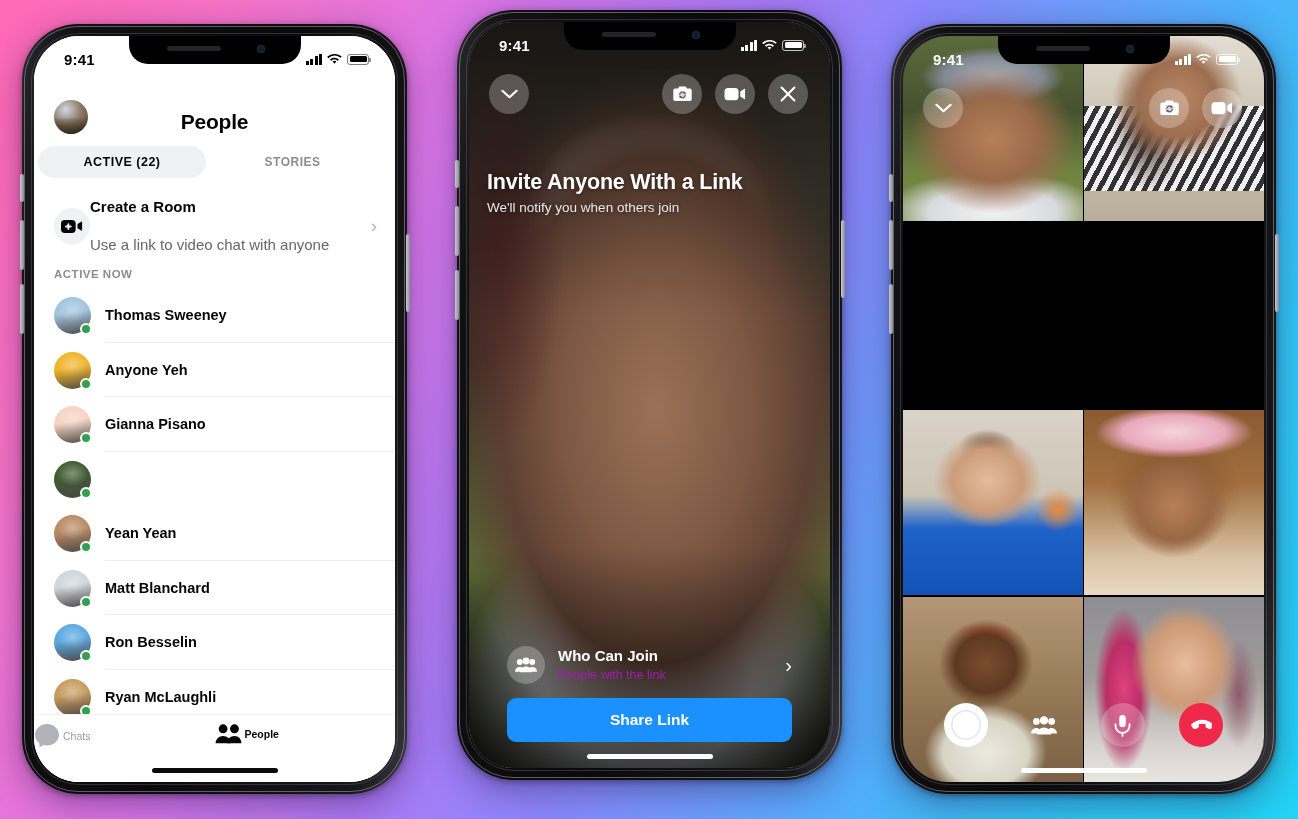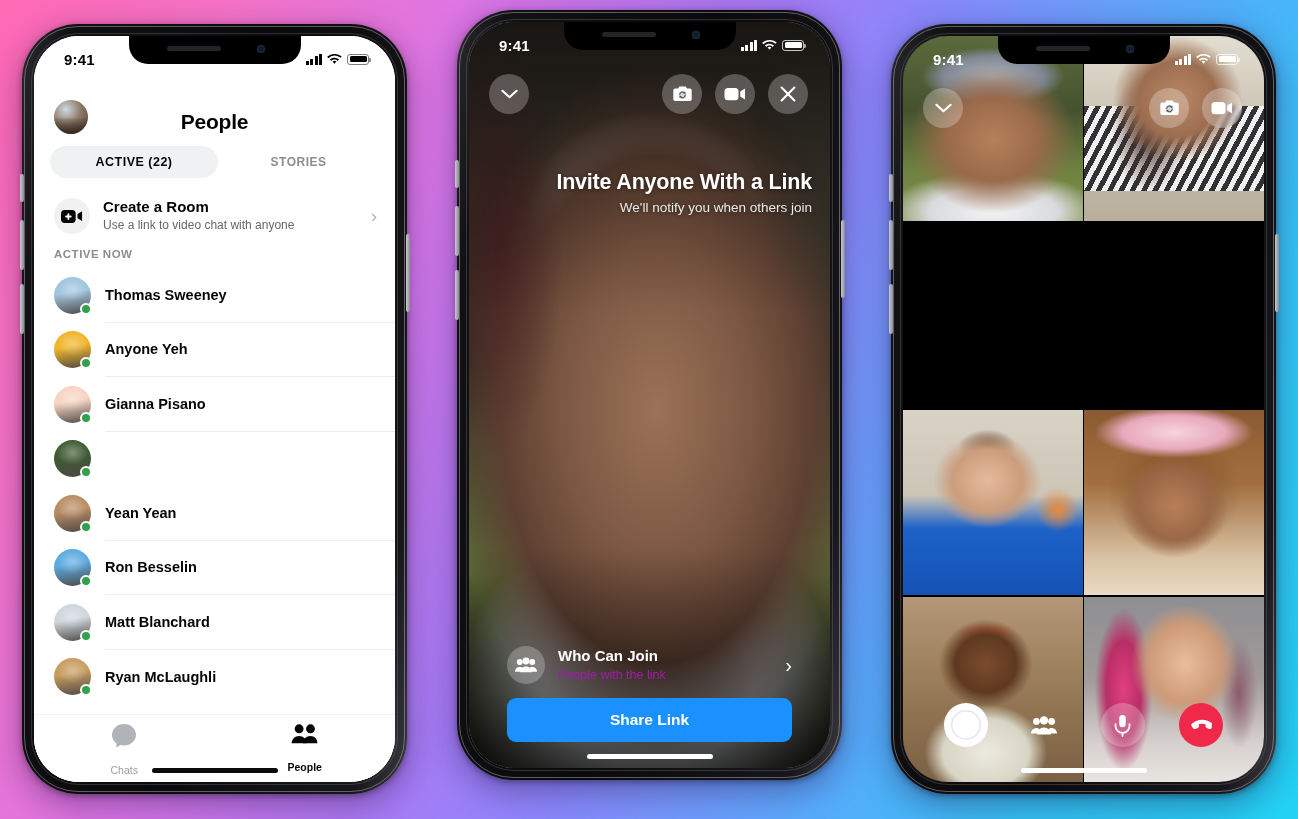--- a/index.html
+++ b/index.html
@@ -127,42 +127,42 @@
     background: radial-gradient(circle at 35% 28%, #cfd9e6 0%, #8e7b66 45%, #4a3a2c 100%);
     flex:0 0 auto; overflow:hidden; position:relative;
   }
   .me-avatar::after{content:"";position:absolute;left:0;right:0;bottom:0;height:46%;
     background:linear-gradient(180deg,rgba(60,45,30,.1),rgba(30,22,14,.75));}
   .p1-title {
     position:absolute; left:0; right:0; bottom: 6px;
     text-align:center; font-size: 21px; font-weight: 700; color:#050505;
     letter-spacing:-.2px; pointer-events:none;
   }
-  .p1-tabs { display:flex; align-items:center; padding: 6px 16px 10px 16px; flex:0 0 auto; }
+  .p1-tabs { display:flex; align-items:center; padding: 6px 16px 10px 4px; flex:0 0 auto; }
   .tab-pill {
     background:#f0f1f3; border-radius: 18px;
     padding: 9px 0; width: 168px; text-align:center;
     font-size: 12.5px; font-weight: 700; color:#050505; letter-spacing:.5px;
   }
   .tab-plain {
     flex:1; text-align:center; font-size: 12px; font-weight: 700;
     color:#8a8d91; letter-spacing:.5px;
   }
   .room-row {
-    display:flex; align-items:center; gap: 13px;
+    display:flex; align-items:center; 
     padding: 10px 18px 14px 20px; flex:0 0 auto;
   }
   .room-ico {
     width: 36px; height: 36px; border-radius: 50%;
     background:#f0f1f3; display:flex; align-items:center; justify-content:center;
     flex:0 0 auto;
   }
   .room-txt { flex:1; min-width:0; }
   .room-t { font-size: 15px; font-weight: 700; color:#050505; line-height:1.25; }
-  .room-s { font-size: 12px; color:#65676b; line-height:1.3; margin-top:1px; }
+  .room-s { font-size: 15px; color:#65676b; line-height:1.3; margin-top:18px; }
   .chev { color:#b0b3b8; font-size: 19px; font-weight: 300; }
   .sec-label {
     font-size: 11.5px; font-weight: 700; color:#8a8d91;
     letter-spacing:.5px; padding: 0 20px 8px 20px; flex:0 0 auto;
   }
   .contacts { flex:1; overflow:hidden; padding-left: 20px; }
   .crow { display:flex; align-items:center; gap: 14px; height: 54.5px; }
   .crow .nm { flex:1; font-size: 14.5px; font-weight:700; color:#050505;
     border-bottom:1px solid #ebedf0; height:100%; display:flex; align-items:center; }
   .crow:last-child .nm { border-bottom:none; }
@@ -171,21 +171,21 @@
   .c-av .dot {
     position:absolute; right:-1px; bottom:-1px;
     width: 12px; height: 12px; border-radius:50%;
     border: 2px solid #fff;
   }
   .p1-tabbar {
     height: 68px; flex:0 0 auto;
     display:flex; align-items:flex-start; padding-top: 8px;
     background:#fff; border-top:1px solid #f2f3f5;
   }
-  .tbitem { flex:1; display:flex; flex-direction:column; align-items:center; gap:16px; }
+  .tbitem { flex:1; display:flex; flex-direction:row; align-items:center; gap:3px; }
   .tb-lb { font-size: 10.5px; }
   .tb-off { color:#9a9da1; }
   .tb-on { color:#050505; font-weight:600; }
 
   
   #phone2 { left: 457px; top: 10px; }
   .p2-body { position:absolute; inset:0; overflow:hidden; background:#1c1c1e; }
   .p2-photo {
     position:absolute; inset:0;
     background:
@@ -213,21 +213,21 @@
     display:flex; align-items:center; justify-content:center;
     backdrop-filter: blur(2px);
   }
   .p2-topbar {
     position:absolute; top: 52px; left: 20px; right: 22px;
     display:flex; align-items:center; z-index: 20;
   }
   .p2-topright { margin-left:auto; display:flex; gap: 13px; }
   .p2-hero {
     position:absolute; top: 148px; left:0; right:0; z-index:20;
-    text-align:right; padding: 0 18px;
+    text-align:left; padding: 0 18px;
   }
   .p2-hero h1 {
     font-size: 21.5px; font-weight: 700; color:#fff; letter-spacing:-.2px;
     text-shadow: 0 1px 4px rgba(0,0,0,.45);
   }
   .p2-hero p {
     font-size: 13.5px; color:#e9eaec; margin-top: 5px;
     text-shadow: 0 1px 4px rgba(0,0,0,.45);
   }
   .p2-bottom { position:absolute; left:0; right:0; bottom: 26px; z-index:20; padding: 0 38px; }
@@ -367,31 +367,31 @@
           </div>
           <div class="crow">
             <div class="c-av">
               <div class="img" style="background: radial-gradient(60% 48% at 50% 34%, rgba(255, 255, 255, 0.35), rgba(255, 255, 255, 0) 70%), linear-gradient(170deg, rgb(185, 139, 99) 0%, rgb(185, 139, 99) 42%, rgba(25, 20, 16, 0.78) 100%);"></div>
               <span class="dot" style="background: rgb(49, 162, 76);"></span>
             </div>
             <div class="nm">Yean Yean</div>
           </div>
           <div class="crow">
             <div class="c-av">
+              <div class="img" style="background: radial-gradient(60% 48% at 50% 34%, rgba(255, 255, 255, 0.35), rgba(255, 255, 255, 0) 70%), linear-gradient(170deg, rgb(207, 214, 220) 0%, rgb(207, 214, 220) 42%, rgba(25, 20, 16, 0.78) 100%);"></div>
+              <span class="dot" style="background: rgb(49, 162, 76);"></span>
+            </div>
+            <div class="nm">Matt Blanchard</div>
+          </div>
+          <div class="crow">
+            <div class="c-av">
               <div class="img" style="background: radial-gradient(60% 48% at 50% 34%, rgba(255, 255, 255, 0.35), rgba(255, 255, 255, 0) 70%), linear-gradient(170deg, rgb(90, 169, 224) 0%, rgb(90, 169, 224) 42%, rgba(25, 20, 16, 0.78) 100%);"></div>
               <span class="dot" style="background: rgb(49, 162, 76);"></span>
             </div>
             <div class="nm">Ron Besselin</div>
-          </div>
-          <div class="crow">
-            <div class="c-av">
-              <div class="img" style="background: radial-gradient(60% 48% at 50% 34%, rgba(255, 255, 255, 0.35), rgba(255, 255, 255, 0) 70%), linear-gradient(170deg, rgb(207, 214, 220) 0%, rgb(207, 214, 220) 42%, rgba(25, 20, 16, 0.78) 100%);"></div>
-              <span class="dot" style="background: rgb(49, 162, 76);"></span>
-            </div>
-            <div class="nm">Matt Blanchard</div>
           </div>
           <div class="crow">
             <div class="c-av">
               <div class="img" style="background: radial-gradient(60% 48% at 50% 34%, rgba(255, 255, 255, 0.35), rgba(255, 255, 255, 0) 70%), linear-gradient(170deg, rgb(199, 155, 94) 0%, rgb(199, 155, 94) 42%, rgba(25, 20, 16, 0.78) 100%);"></div>
               <span class="dot" style="background: rgb(49, 162, 76);"></span>
             </div>
             <div class="nm">Ryan McLaughli</div>
           </div>
         </div>
 

